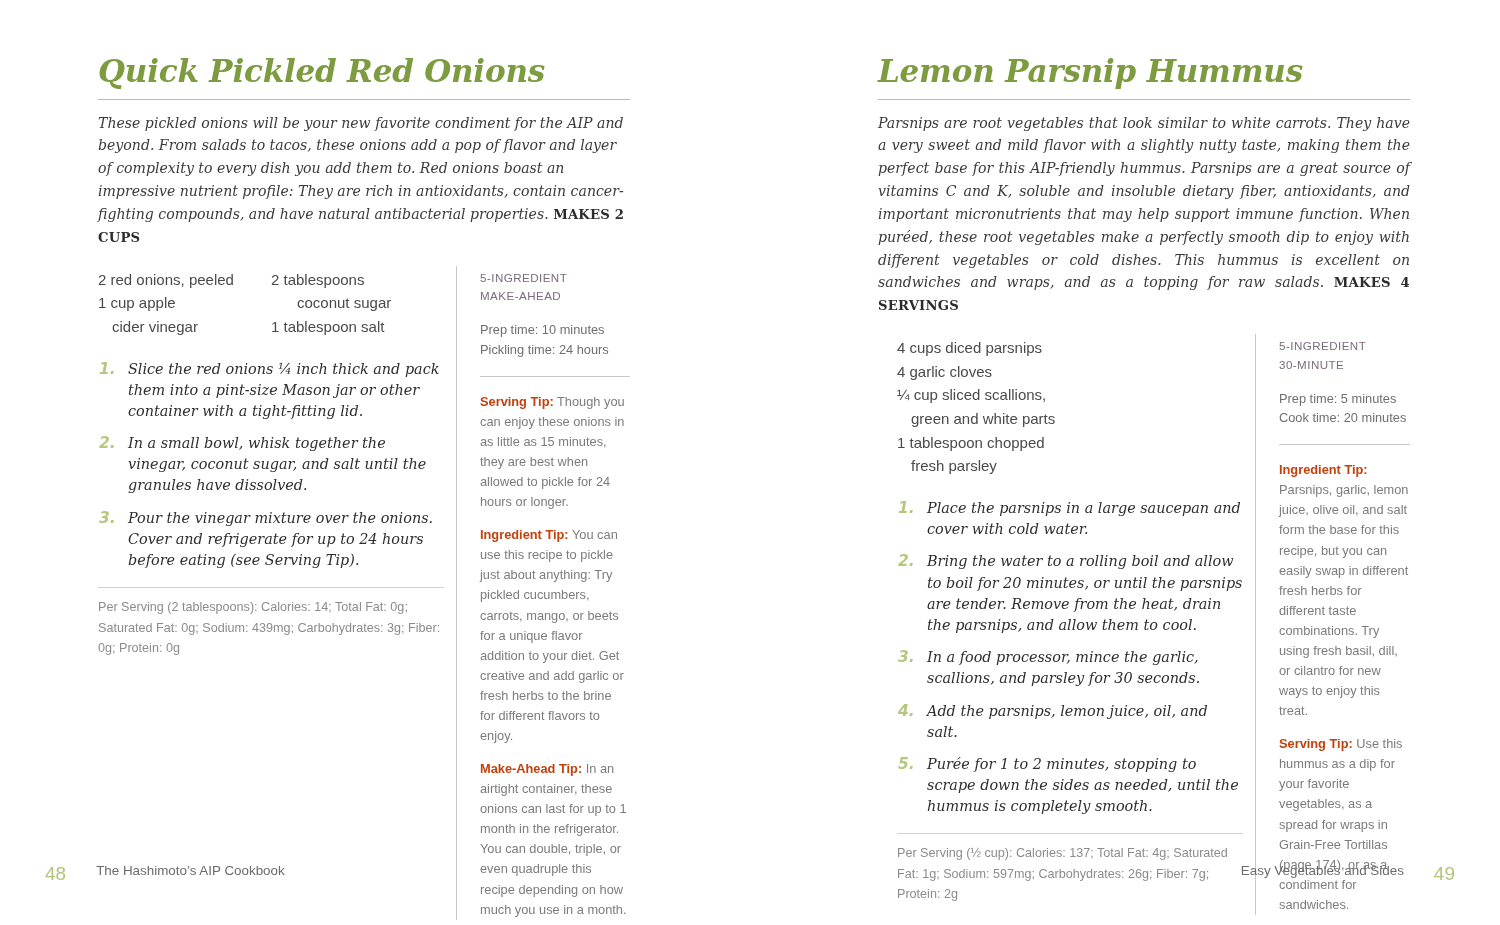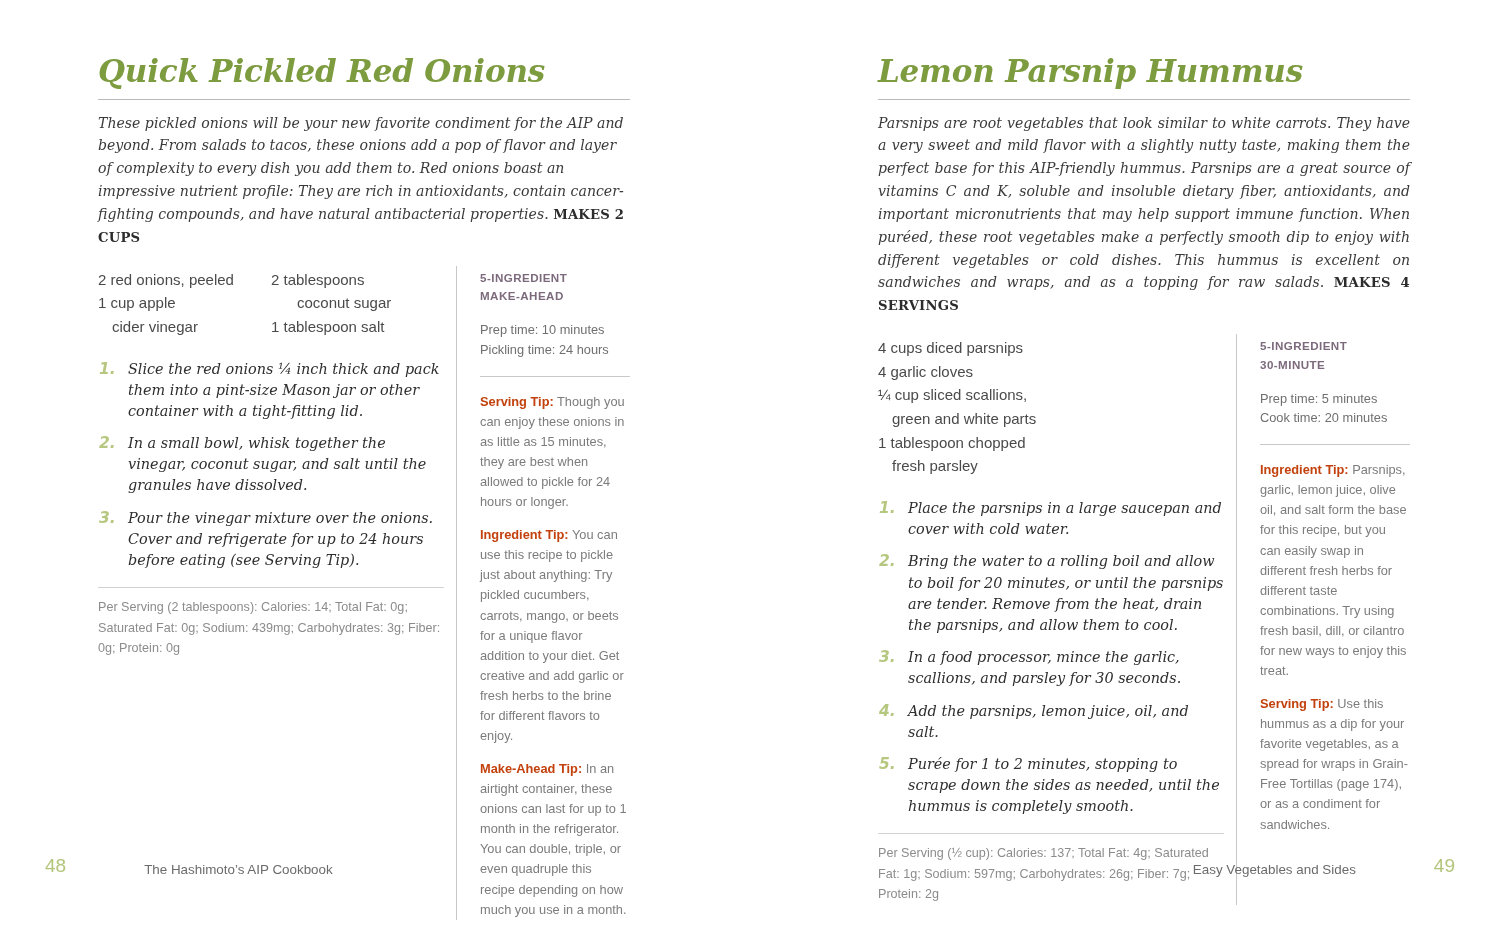--- a/index.html
+++ b/index.html
@@ -81,21 +81,21 @@
   .recipe-body {
     display: flex;
     margin-top: 17px;
     align-items: stretch;
   }
   .main-col {
     flex: 0 0 auto;
     position: relative;
   }
   .page-left  .main-col { width: 346px; }
-  .page-right .main-col { width: 346px; }
+  .page-right .main-col { width: 346px; margin-left: 19px; }
 
   .divider-col {
     flex: 0 0 auto;
     width: 24px;
     position: relative;
   }
   .divider-col .vrule {
     position: absolute;
     left: 12px;
     top: 0;
@@ -170,21 +170,20 @@
   }
 
   
   .badges {
     color: #7c6a7c;
     font-size: 11.6px;
     letter-spacing: 0.45px;
     line-height: 1.62;
     text-transform: uppercase;
     padding-top: 3px;
-    font-weight: bold;
   }
   .times {
     margin-top: 14px;
     font-size: 12.8px;
     line-height: 1.55;
     color: #6f6f6f;
   }
   .side-rule {
     border: 0;
     border-top: 1px solid #c9c9c9;
@@ -198,26 +197,25 @@
   }
   .tip:last-child { margin-bottom: 0; }
   .tip-label {
     color: #c2410c;
     font-weight: bold;
   }
 
   
   .footer {
     position: absolute;
-    bottom: 48px;
+    bottom: 40px;
     font-size: 13.4px;
     color: #6b6b6b;
     display: flex;
-    align-items: flex-end;
-    gap: 48px;
+    align-items: flex-start;
   }
   .page-left .footer  { left: 45px; }
   .page-right .footer { right: 45px; }
   .folio {
     font-size: 19px;
     color: #b2c57a;
     font-weight: normal;
   }
   .page-left .folio  { margin-right: 30px; }
   .page-right .folio { margin-left: 30px; }

